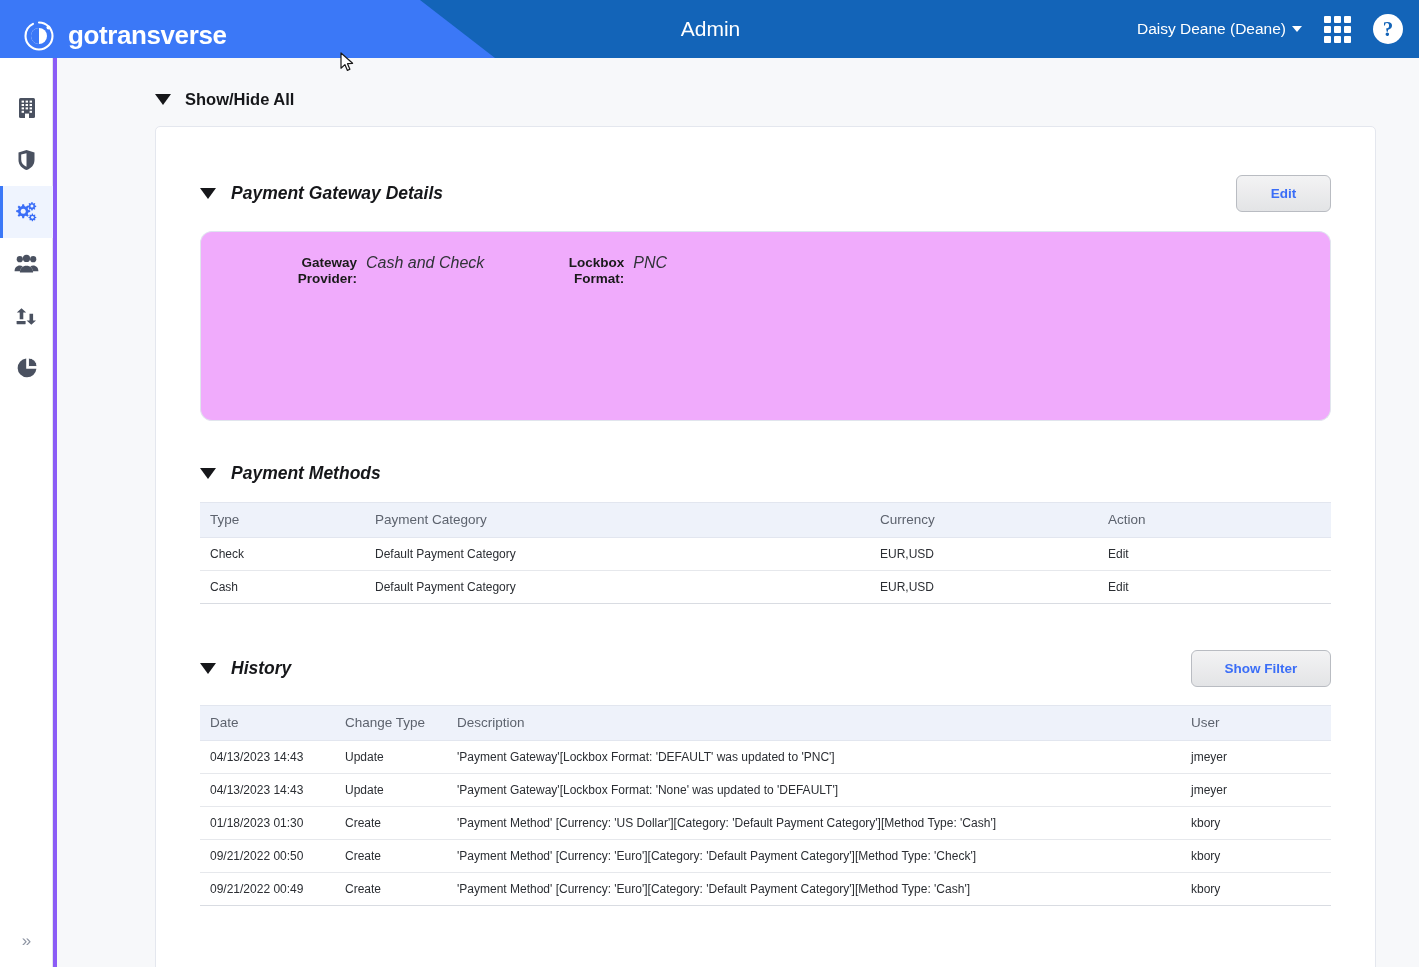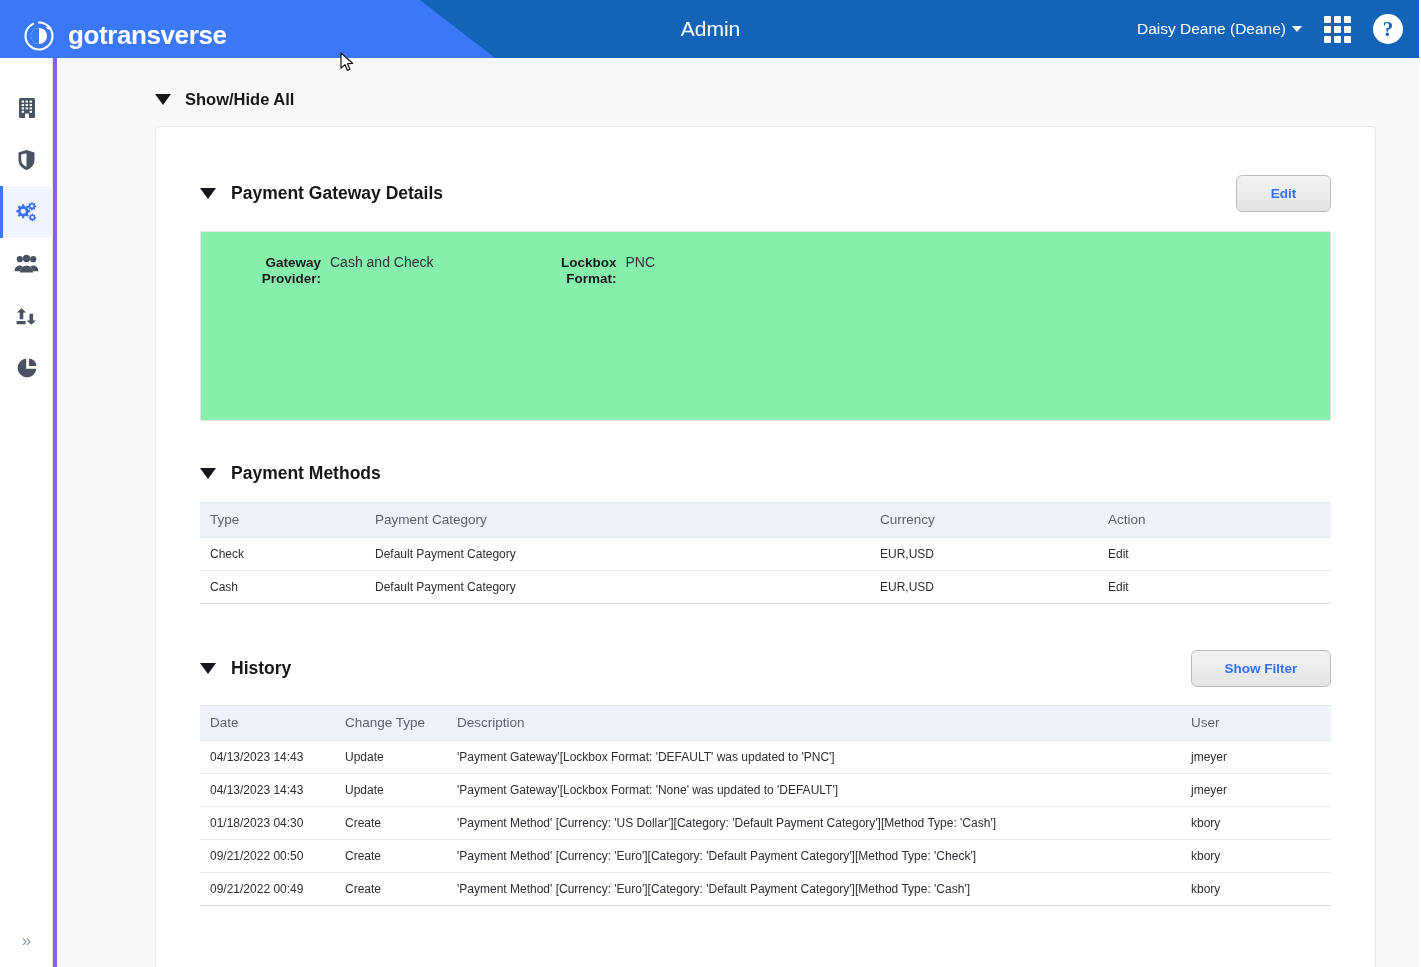--- a/index.html
+++ b/index.html
@@ -123,60 +123,62 @@
     border: 1px solid #e4e7ee;
     border-radius: 5px;
     min-height: 880px;
     padding: 0 44px 40px 44px;
   }
 
   .section-head {
     display: flex; align-items: center; justify-content: space-between;
     padding-top: 48px;
   }
-  .section-head-left { display: flex; align-items: center; gap: 15px; cursor: pointer; }
+  .section-head-left { display: flex; align-items: center; gap: 15px; cursor: pointer; font-style: italic; }
   .section-title { font-size: 17.5px; font-weight: bold; color: #16171a; }
 
   .btn {
     border: 1px solid #b9bcc2;
     border-radius: 6px;
     background: linear-gradient(to bottom, #f3f3f4 0%, #e3e4e6 100%);
     color: #3b6ef7;
     font-size: 13.5px; font-weight: bold;
     font-family: "Liberation Sans", sans-serif;
     cursor: pointer;
     padding: 10px 0;
     text-align: center;
   }
   .btn-edit { width: 95px; }
   .btn-filter { width: 140px; }
 
   .detail-panel {
     margin-top: 19px;
     border: 1px solid #e1e5ed;
     border-top-color: #dfe4f0;
-    border-radius: 2px;
+    border-radius: 12px;
     height: 190px;
-    background: #86efac;
+    background: #f0abfc;
     position: relative;
+    padding-left: 36px;
   }
   .detail-fields {
     display: flex; padding: 22px 0 0 48px; gap: 0;
   }
   .field { display: flex; }
   .field-label {
     font-size: 13.5px; font-weight: bold; color: #1a1a1a;
     text-align: right; line-height: 15.5px; padding-top: 1px;
   }
   .field-value {
-    font-size: 14px; color: #303338; padding-left: 9px; line-height: 15.5px;
+    font-size: 16px; color: #303338; padding-left: 9px; line-height: 15.5px;
     padding-top: 1px;
+    font-style: italic;
   }
   .field-gateway .field-label { width: 72px; }
-  .field-lockbox { margin-left: 120px; }
+  .field-lockbox { margin-left: 77px; }
   .field-lockbox .field-label { width: 63px; }
 
   
   table.grid {
     width: 100%; border-collapse: collapse; margin-top: 18px;
     table-layout: fixed;
   }
   table.grid thead th {
     background: #eef2fa;
     color: #5d636e;
@@ -444,21 +446,21 @@
           <td>'Payment Gateway'[Lockbox Format: 'DEFAULT' was updated to 'PNC']</td>
           <td>jmeyer</td>
         </tr>
         <tr>
           <td>04/13/2023 14:43</td>
           <td>Update</td>
           <td>'Payment Gateway'[Lockbox Format: 'None' was updated to 'DEFAULT']</td>
           <td>jmeyer</td>
         </tr>
         <tr>
-          <td>01/18/2023 04:30</td>
+          <td>01/18/2023 01:30</td>
           <td>Create</td>
           <td>'Payment Method' [Currency: 'US Dollar'][Category: 'Default Payment Category'][Method Type: 'Cash']</td>
           <td>kbory</td>
         </tr>
         <tr>
           <td>09/21/2022 00:50</td>
           <td>Create</td>
           <td>'Payment Method' [Currency: 'Euro'][Category: 'Default Payment Category'][Method Type: 'Check']</td>
           <td>kbory</td>
         </tr>

